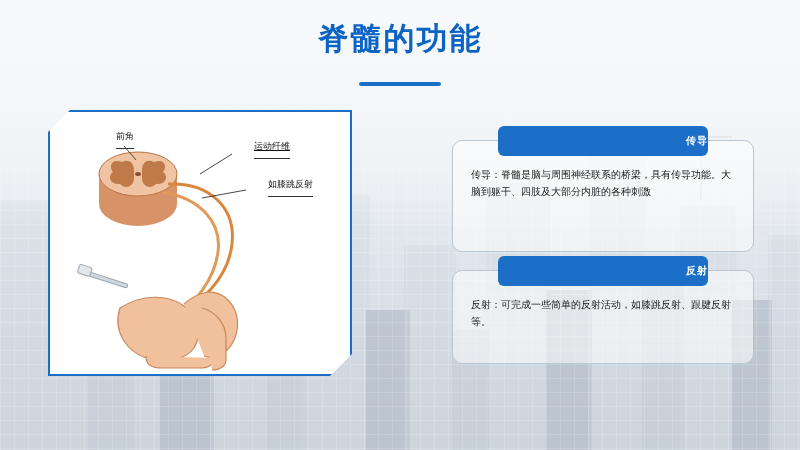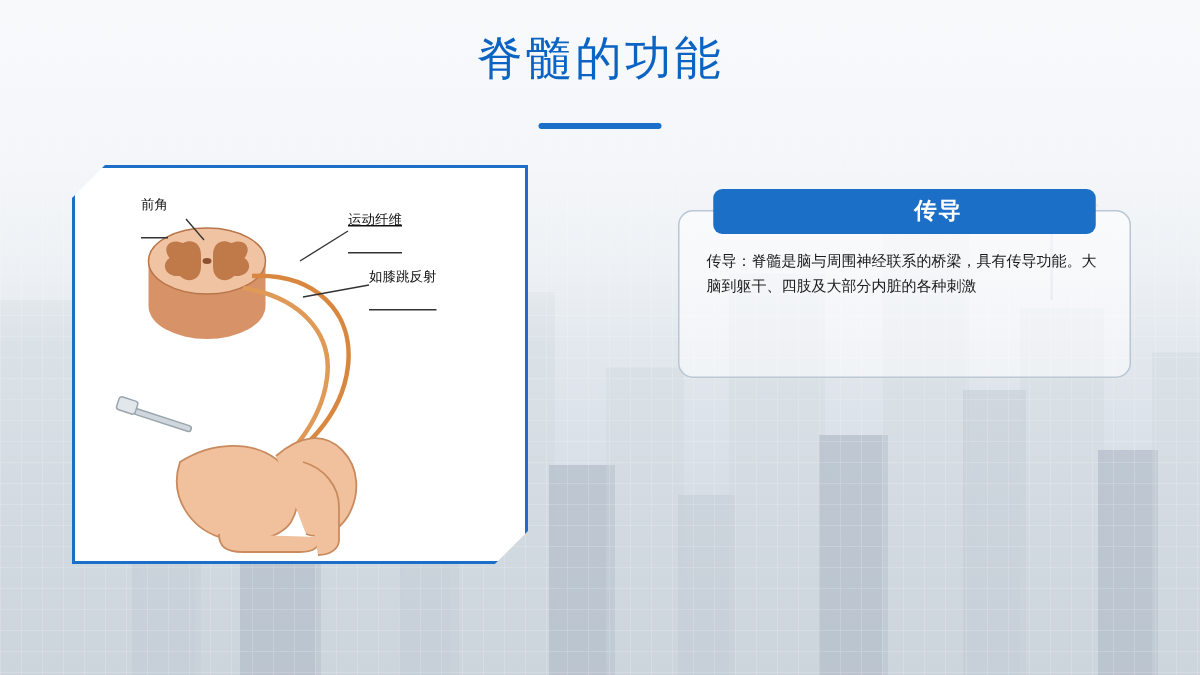--- a/index.html
+++ b/index.html
@@ -9,36 +9,36 @@
   
   .bg{position:absolute;inset:0;background:linear-gradient(180deg,#f2f5f8 0%,#e7ecf1 42%,#d8dfe6 70%,#cbd4dc 100%);}
   .bg .haze{position:absolute;left:0;right:0;top:0;height:230px;background:linear-gradient(180deg,#f7f9fb 0%,rgba(247,249,251,0.65) 55%,rgba(247,249,251,0) 100%);}
   .bld{position:absolute;bottom:0;background:#c3ccd5;opacity:.55;}
   .bld.l{opacity:.35;background:#cdd6de;}
   .bld.d{opacity:.7;background:#b3bec9;}
   .bgrid{position:absolute;inset:0;background-image:linear-gradient(rgba(255,255,255,.30) 1px,transparent 1px),linear-gradient(90deg,rgba(255,255,255,.30) 1px,transparent 1px);background-size:14px 14px;opacity:.5;}
   .crane{position:absolute;background:#b7c1cb;opacity:.6;}
 
   
-  .title{position:absolute;top:18px;left:0;right:0;text-align:center;font-size:31px;font-weight:normal;color:#0b63c4;letter-spacing:2px;}
+  .title{position:absolute;top:18px;left:0;right:0;text-align:center;font-size:31px;font-weight:bold;color:#0b63c4;letter-spacing:2px;}
   .title-rule{position:absolute;top:82px;left:50%;transform:translateX(-50%);width:82px;height:4px;background:#1a6fc9;border-radius:2px;}
 
   
   .imgpanel{position:absolute;left:48px;top:110px;width:300px;height:262px;background:#ffffff;border:2px solid #1c6fc6;
             clip-path:polygon(22px 0,100% 0,100% calc(100% - 22px),calc(100% - 22px) 100%,0 100%,0 22px);}
   .imgpanel .inner{position:absolute;inset:0;}
 
   
   .anlabel{position:absolute;font-family:"DejaVu Sans","Liberation Sans",sans-serif;font-size:9px;color:#111;white-space:nowrap;}
-  .anlabel.u{border-bottom:1px solid #333;padding-bottom:15px;}
+  .anlabel.u{border-bottom:1px solid #333;padding-bottom:5px;margin-left:22px;}
 
   
   .card{position:absolute;border:1px solid #b9c6d4;border-radius:10px;background:rgba(255,255,255,0.55);}
   .card .hdr{position:absolute;left:50%;transform:translateX(-50%);top:-15px;width:210px;height:30px;background:#1c6fc6;border-radius:6px;
-             color:#fff;font-size:15px;font-weight:bold;line-height:30px;text-align:center;letter-spacing:1px;padding-left:45px;}
+             color:#fff;font-size:10px;font-weight:bold;line-height:30px;text-align:right;letter-spacing:1px;}
   .card .body{padding:26px 18px 14px 18px;font-size:10px;line-height:1.65;color:#1b1b1b;}
   #card1{left:452px;top:140px;width:300px;height:110px;}
   #card2{left:452px;top:270px;width:300px;height:92px;}
 </style>
 </head>
 <body>
 
 <div id="slide">
 
   <div class="bg">
@@ -107,14 +107,18 @@
       <div class="anlabel u" style="left:182px;top:28px;text-decoration:underline;">运动纤维</div>
       <div class="anlabel u" style="left:196px;top:66px;">如膝跳反射</div>
     </div>
   </div>
 
   <div class="card" id="card1">
     <div class="hdr">传导</div>
     <div class="body">传导：脊髓是脑与周围神经联系的桥梁，具有传导功能。大脑到躯干、四肢及大部分内脏的各种刺激</div>
   </div>
 
+  <div class="card" id="card2">
+    <div class="hdr">反射</div>
+    <div class="body">反射：可完成一些简单的反射活动，如膝跳反射、跟腱反射等。</div>
+  </div>
 
 </div>
 
 </body></html>

